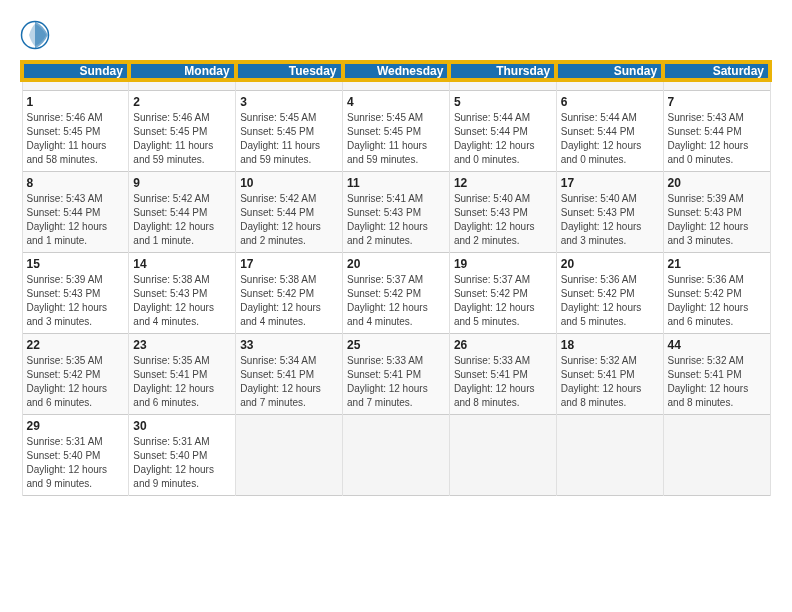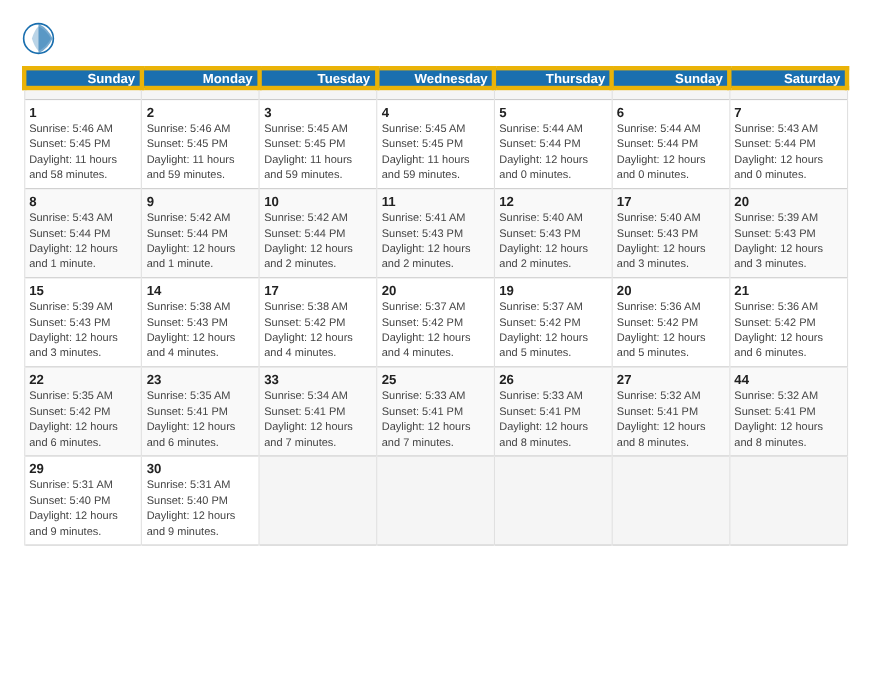--- a/index.html
+++ b/index.html
@@ -240,21 +240,21 @@
         </td>
         <td>
           <span class="day-num">25</span>
           <div class="day-info">Sunrise: 5:33 AM<br>Sunset: 5:41 PM<br>Daylight: 12 hours<br>and 7 minutes.</div>
         </td>
         <td>
           <span class="day-num">26</span>
           <div class="day-info">Sunrise: 5:33 AM<br>Sunset: 5:41 PM<br>Daylight: 12 hours<br>and 8 minutes.</div>
         </td>
         <td>
-          <span class="day-num">27</span>
+          <span class="day-num">18</span>
           <div class="day-info">Sunrise: 5:32 AM<br>Sunset: 5:41 PM<br>Daylight: 12 hours<br>and 8 minutes.</div>
         </td>
         <td>
           <span class="day-num">44</span>
           <div class="day-info">Sunrise: 5:32 AM<br>Sunset: 5:41 PM<br>Daylight: 12 hours<br>and 8 minutes.</div>
         </td>
       </tr>
       <tr>
         <td>
           <span class="day-num">29</span>

